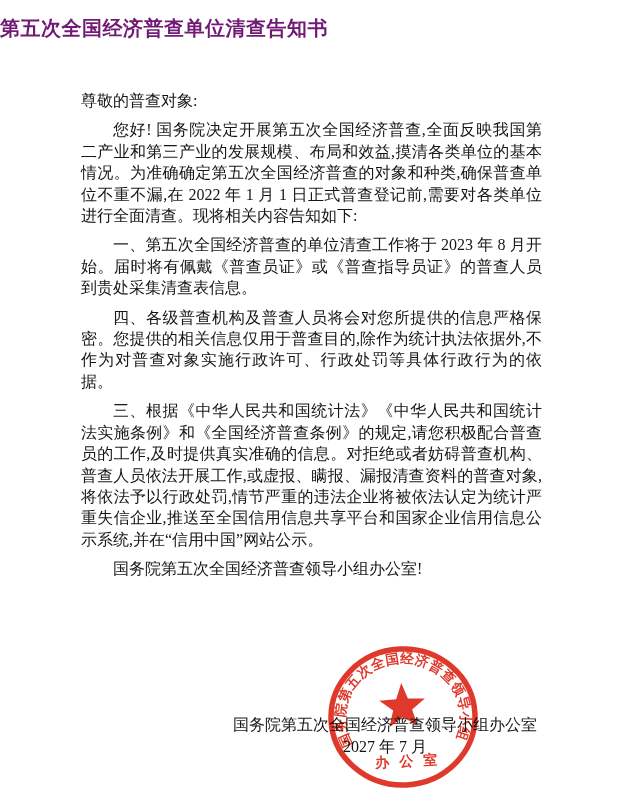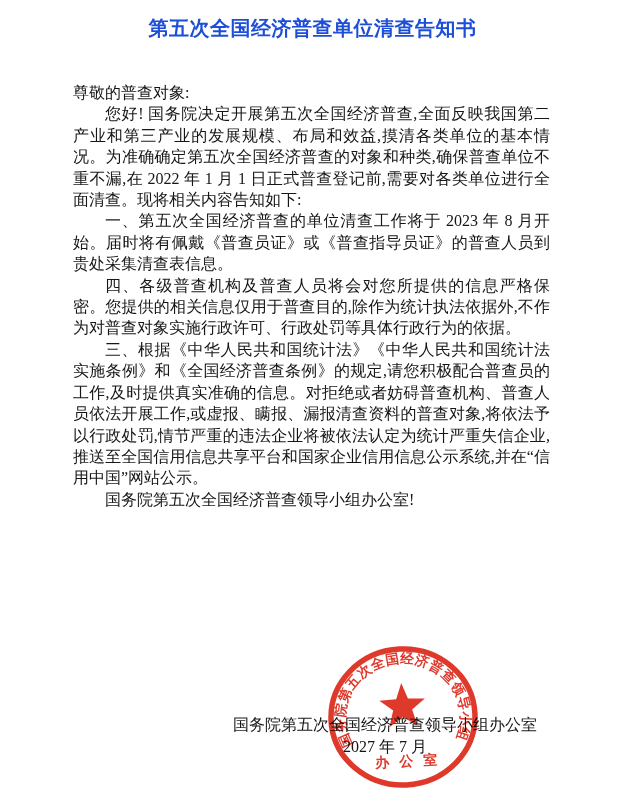--- a/index.html
+++ b/index.html
@@ -11,37 +11,36 @@
     font-family: "Liberation Serif", "DejaVu Serif", serif;
     color: #161616;
   }
   .page {
     position: absolute; inset: 0;
     background: #ffffff;
   }
   .doc-title {
     position: absolute;
     top: 15px; left: 0; right: 0;
-    text-align: center;
     font-family: "Liberation Sans", "DejaVu Sans", sans-serif;
     font-weight: 700;
     font-size: 20px;
     letter-spacing: 0.5px;
-    color: #1d4ed8;
+    color: #701a75;
   }
   .body-text {
     position: absolute;
     left: 73px; top: 82px;
     width: 477px;
     font-size: 16px;
     line-height: 21.4px;
     text-align: justify;
     text-justify: inter-character;
   }
-  .body-text p { margin: 0; }
+  .body-text p { margin: 8px; }
   .body-text p.indent { text-indent: 2em; }
   .signature {
     position: absolute;
     right: 88px; top: 714px;
     text-align: center;
     font-size: 16px;
     line-height: 21.8px;
     white-space: nowrap;
   }
   .seal {

